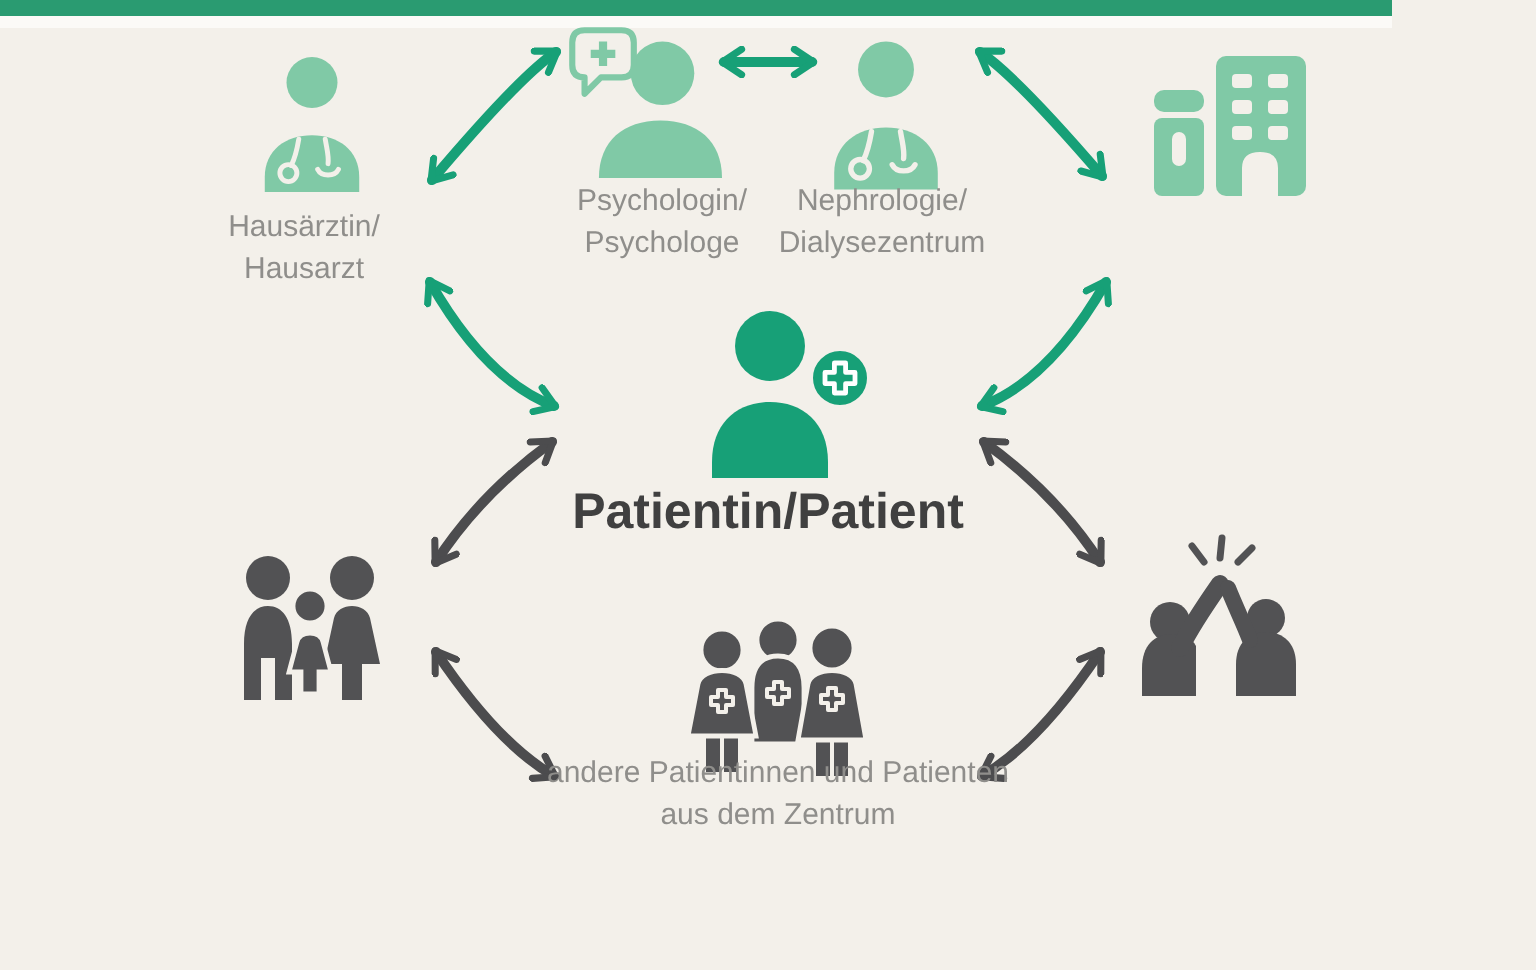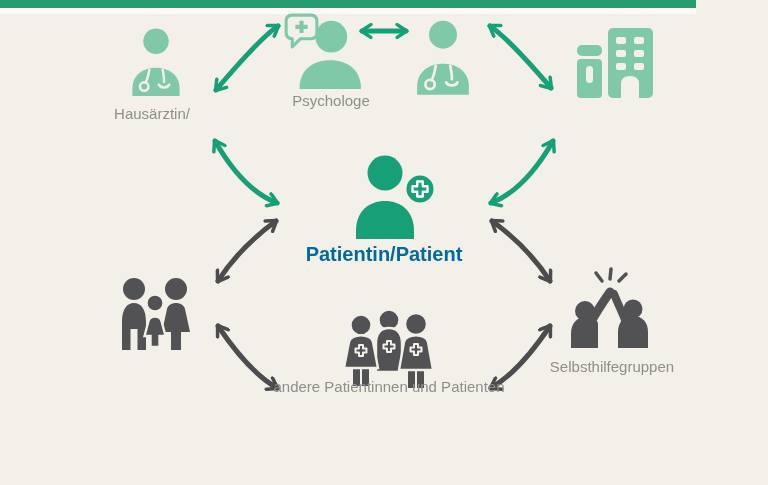--- a/index.html
+++ b/index.html
@@ -17,21 +17,21 @@
   .bubble-plus{fill:none;stroke:#80c9a6;stroke-width:4;}
   .outlined{stroke:#f3f0ea;stroke-width:2.4;}
   .cross{fill:none;stroke:#f3f0ea;stroke-width:2;stroke-linejoin:round;}
   .badge-cross{fill:none;stroke:#ffffff;stroke-width:2.4;stroke-linejoin:round;}
   .spark{fill:none;stroke:#525254;stroke-width:3.5;stroke-linecap:round;}
   .arm{fill:none;stroke:#525254;stroke-linecap:round;}
   .arrow-g{fill:none;stroke:#17a077;stroke-width:5;stroke-linecap:round;}
   .arrow-k{fill:none;stroke:#4c4c4e;stroke-width:5;stroke-linecap:round;}
   .lbl{position:absolute;transform:translateX(-50%);text-align:center;color:#8f8e8b;
        font-size:15px;line-height:1.42;white-space:nowrap;}
-  .lbl-patient{color:#0369a1;font-weight:bold;font-size:20px;line-height:1.1;}
+  .lbl-patient{color:#404040;font-weight:bold;font-size:25px;line-height:1.1;}
 </style>
 </head>
 <body>
 
 <div class="canvas">
   <div class="topbar"></div>
   <div class="topstrip"></div>
 
   <svg class="diagram" width="768" height="485" viewBox="0 0 768 485">
     <defs>
@@ -139,24 +139,30 @@
       </g>
     </g>
 
     <use href="#sym-family" x="118" y="276" width="74" height="74" class="ic-gray"></use>
     <use href="#sym-patients-group" x="340" y="308" width="98" height="80" class="ic-gray"></use>
     <use href="#sym-highfive" x="570" y="264" width="80" height="84" class="ic-gray"></use>
   </svg>
 
   <div class="lbl" style="left:152px;top:103px">
     <div>Hausärztin/</div>
+    <div>Hausarzt</div>
   </div>
   <div class="lbl" style="left:331px;top:90px">
+    <div>Psychologin/</div>
     <div>Psychologe</div>
+  </div>
+  <div class="lbl" style="left:441px;top:90px">
+    <div>Nephrologie/</div>
+    <div>Dialysezentrum</div>
   </div>
   <div class="lbl" style="left:616px;top:102px">
   </div>
   <div class="lbl lbl-patient" style="left:384px;top:243px">Patientin/Patient</div>
   <div class="lbl" style="left:389px;top:376px">
     <div>andere Patientinnen und Patienten</div>
+    <div>aus dem Zentrum</div>
   </div>
-  <div class="lbl" style="left:612px;top:356px">Selbsthilfegruppen</div>
 </div>
 
 </body></html>

